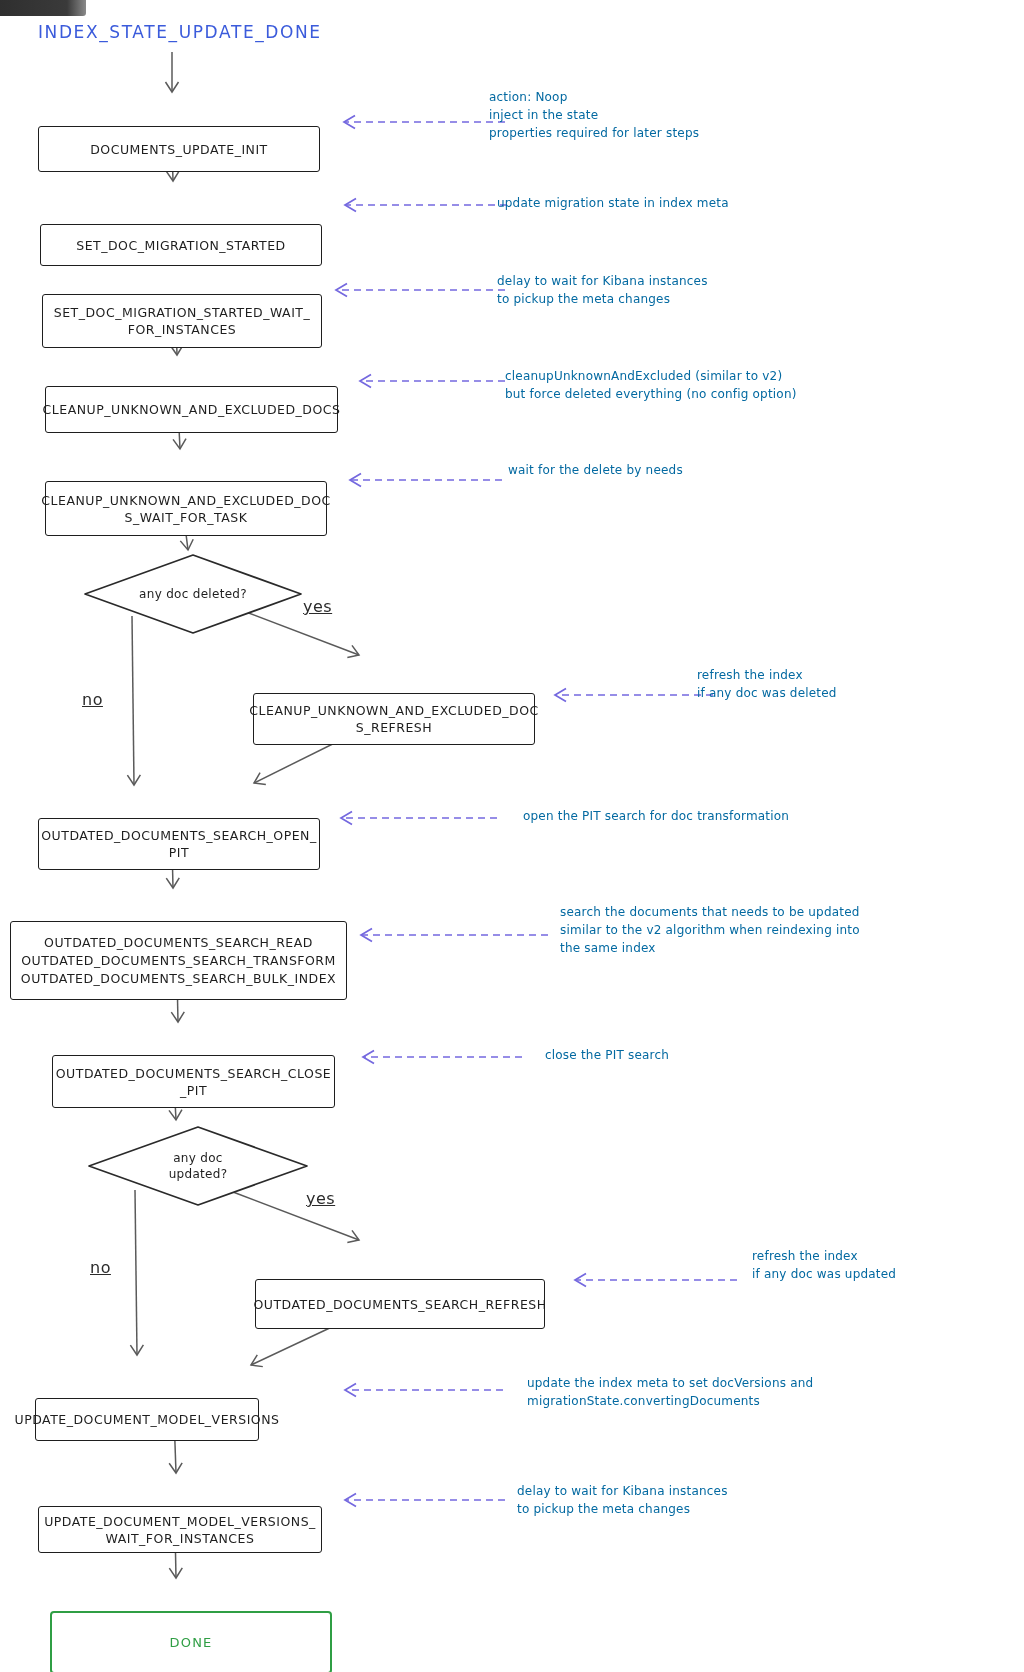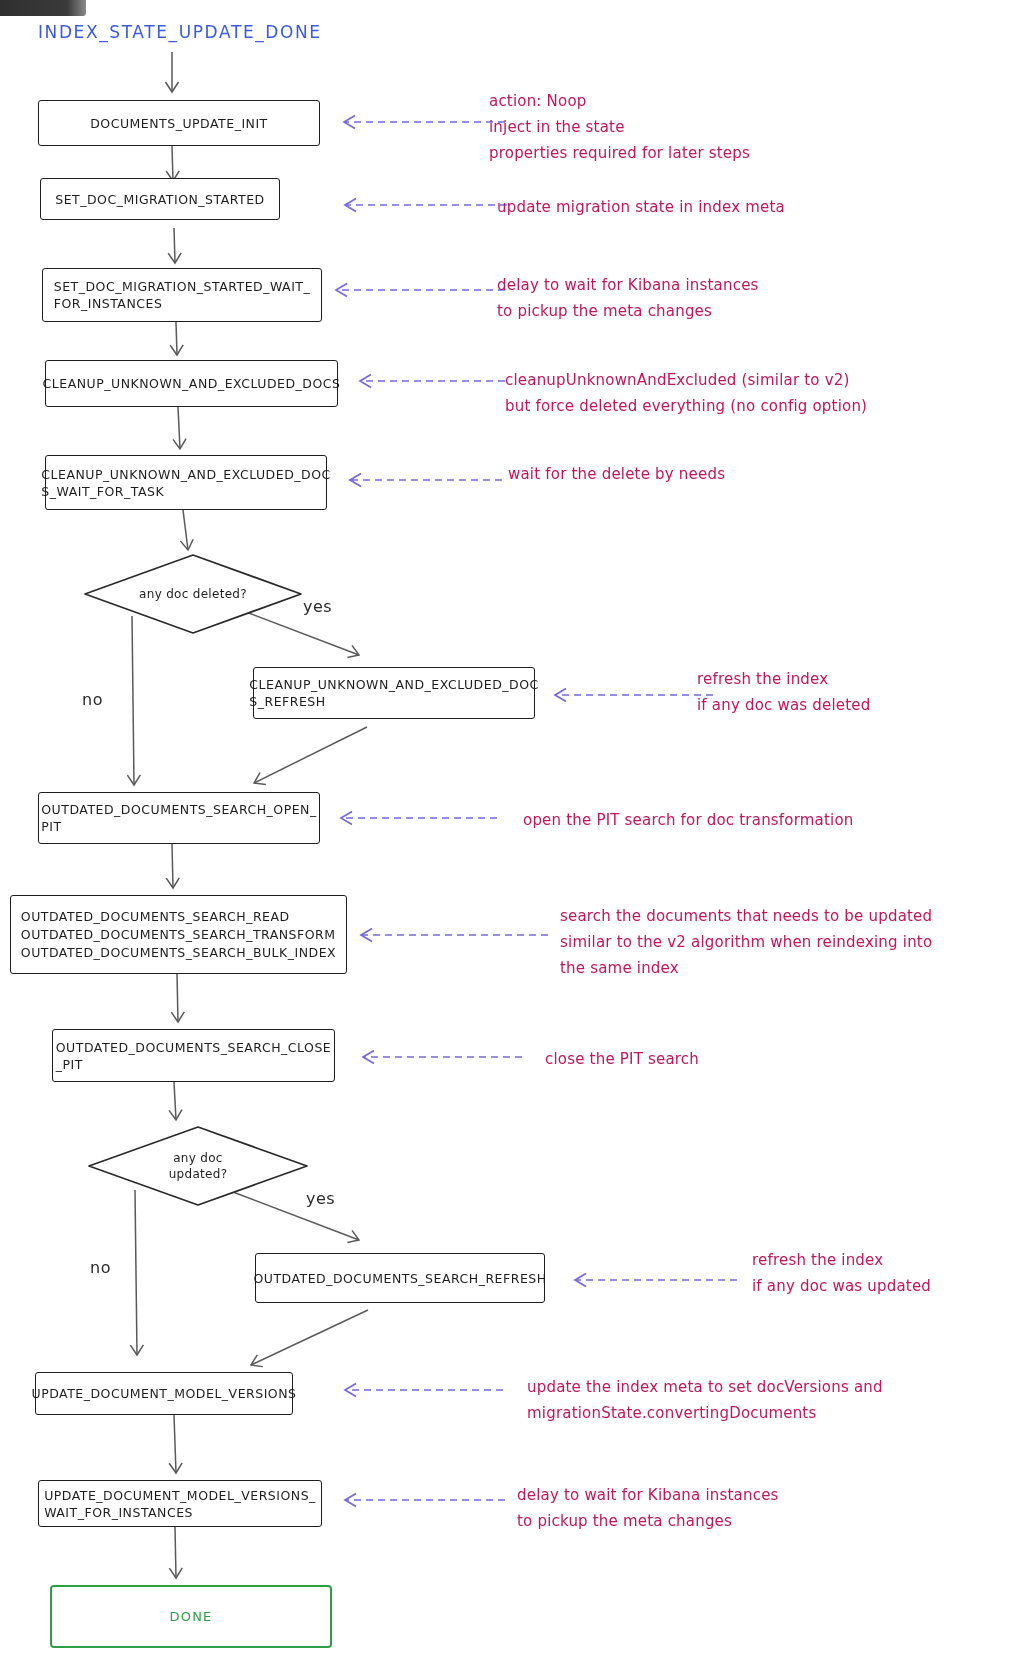--- a/index.html
+++ b/index.html
@@ -11,33 +11,33 @@
   .corner-chip{position:absolute;left:0;top:0;width:86px;height:16px;
     background:linear-gradient(90deg,#2f2f2f 0%,#3a3a3a 78%,#8a8a8a 100%);
     border-bottom-right-radius:3px;}
 
   .page-title{position:absolute;left:38px;top:22px;
     font-size:17px;font-weight:normal;letter-spacing:1.6px;color:#3b5bdb;
     white-space:nowrap;}
 
   .node{position:absolute;background:#ffffff;border:1.8px solid #1e1e1e;
     border-radius:3px;display:flex;align-items:center;justify-content:center;
-    text-align:left;font-size:12.5px;letter-spacing:.5px;line-height:17px;
-    white-space:pre-line;box-sizing:border-box;color:#1e1e1e;}
+    text-align:center;font-size:12.5px;letter-spacing:.5px;line-height:17px;
+    white-space:pre-line;box-sizing:border-box;color:#1e1e1e;margin-top:26px;}
   .node.done{border:2.4px solid #2f9e44;color:#2f9e44;font-size:13px;
     letter-spacing:1.2px;border-radius:4px;}
 
   .diamond-text{position:absolute;display:flex;align-items:center;justify-content:center;
     text-align:center;font-size:12px;letter-spacing:.3px;line-height:16px;
     white-space:pre-line;color:#1e1e1e;}
 
-  .note{position:absolute;font-size:15px;line-height:26px;white-space:pre-line;
-    color:#be185d;letter-spacing:.2px;}
+  .note{position:absolute;font-size:12px;line-height:18px;white-space:pre-line;
+    color:#0369a1;letter-spacing:.2px;}
 
-  .branch{position:absolute;font-size:16px;color:#2b2b2b;letter-spacing:.5px;}
+  .branch{position:absolute;font-size:16px;color:#2b2b2b;letter-spacing:.5px;text-decoration:underline;}
 </style>
 </head>
 <body>
 
 <div id="stage">
 
   <svg class="connectors" viewBox="0 0 1024 1672" xmlns="http://www.w3.org/2000/svg">
     <defs>
       <marker id="chevDark" markerUnits="userSpaceOnUse" markerWidth="26" markerHeight="26" refX="0" refY="0" orient="auto" style="overflow:visible">
         <path d="M -10 -6.5 L 0 0 L -10 6.5" fill="none" stroke="#5a5a5a" stroke-width="1.5"></path>
@@ -87,21 +87,21 @@
       <polygon points="198,1127 307,1166 198,1205 89,1166"></polygon>
     </g>
   </svg>
 
   <div class="corner-chip"></div>
 
   <div class="page-title">INDEX_STATE_UPDATE_DONE</div>
 
   <div class="node" style="left:38px;top:100px;width:282px;height:46px">DOCUMENTS_UPDATE_INIT</div>
 
-  <div class="node" style="left:40px;top:178px;width:240px;height:42px">SET_DOC_MIGRATION_STARTED</div>
+  <div class="node" style="left:40px;top:198px;width:282px;height:42px">SET_DOC_MIGRATION_STARTED</div>
 
   <div class="node" style="left:45px;top:360px;width:293px;height:47px">CLEANUP_UNKNOWN_AND_EXCLUDED_DOCS</div>
 
   <div class="node" style="left:42px;top:268px;width:280px;height:54px">SET_DOC_MIGRATION_STARTED_WAIT_
 FOR_INSTANCES</div>
 
   <div class="node" style="left:45px;top:455px;width:282px;height:55px">CLEANUP_UNKNOWN_AND_EXCLUDED_DOC
 S_WAIT_FOR_TASK</div>
 
   <div class="node" style="left:253px;top:667px;width:282px;height:52px">CLEANUP_UNKNOWN_AND_EXCLUDED_DOC
@@ -112,21 +112,21 @@
 
   <div class="node" style="left:10px;top:895px;width:337px;height:79px;line-height:18px">OUTDATED_DOCUMENTS_SEARCH_READ
 OUTDATED_DOCUMENTS_SEARCH_TRANSFORM
 OUTDATED_DOCUMENTS_SEARCH_BULK_INDEX</div>
 
   <div class="node" style="left:52px;top:1029px;width:283px;height:53px">OUTDATED_DOCUMENTS_SEARCH_CLOSE
 _PIT</div>
 
   <div class="node" style="left:255px;top:1253px;width:290px;height:50px">OUTDATED_DOCUMENTS_SEARCH_REFRESH</div>
 
-  <div class="node" style="left:35px;top:1372px;width:258px;height:43px">UPDATE_DOCUMENT_MODEL_VERSIONS</div>
+  <div class="node" style="left:35px;top:1372px;width:224px;height:43px">UPDATE_DOCUMENT_MODEL_VERSIONS</div>
 
   <div class="node" style="left:38px;top:1480px;width:284px;height:47px">UPDATE_DOCUMENT_MODEL_VERSIONS_
 WAIT_FOR_INSTANCES</div>
 
   <div class="node done" style="left:50px;top:1585px;width:282px;height:63px">DONE</div>
 
   <div class="diamond-text" style="left:85px;top:555px;width:216px;height:78px">any doc deleted?</div>
   <div class="diamond-text" style="left:89px;top:1127px;width:218px;height:78px">any doc
 updated?</div>
 

